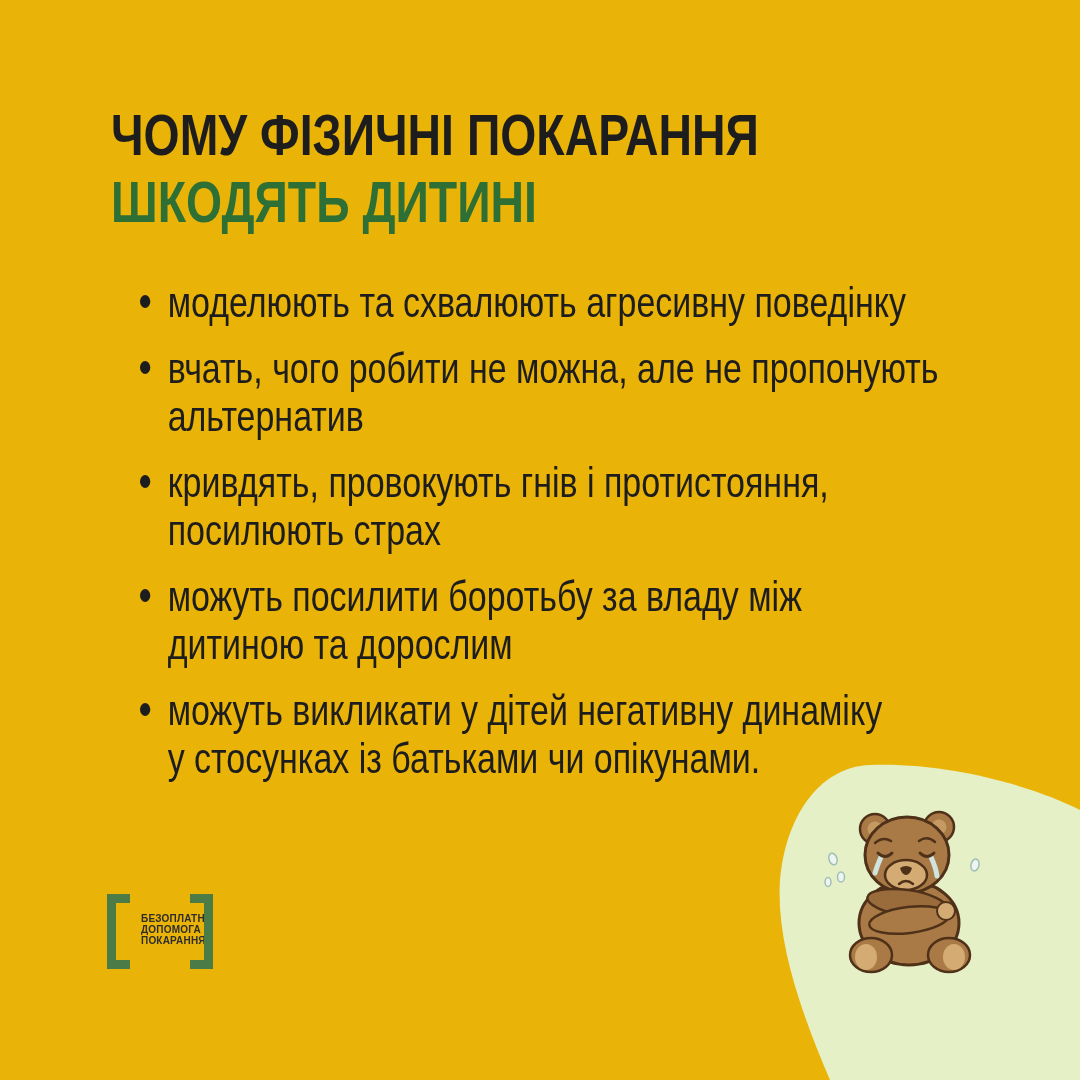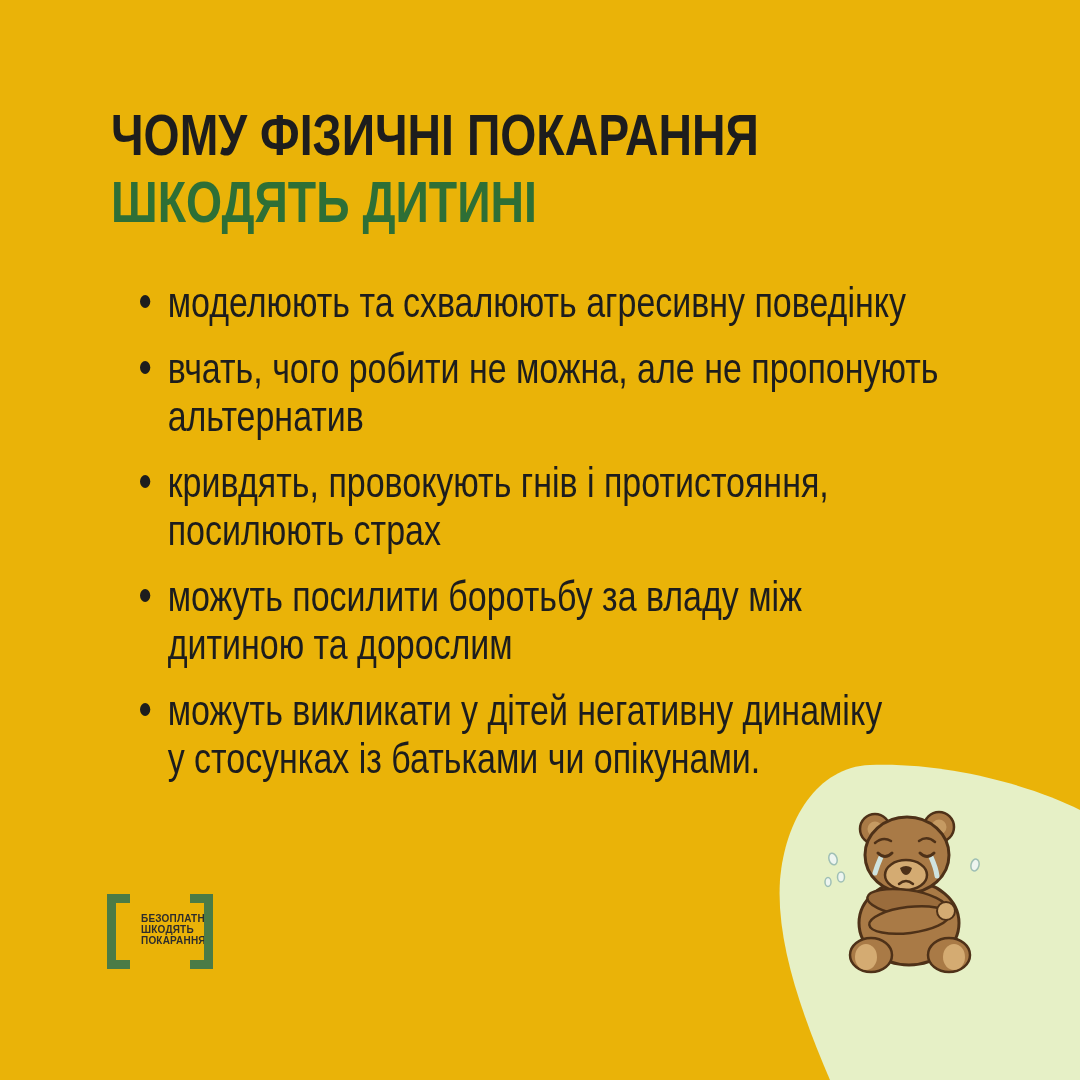--- a/index.html
+++ b/index.html
@@ -140,19 +140,19 @@
         <div class="ln">можуть викликати у дітей негативну  динаміку</div>
         <div class="ln">у стосунках із батьками чи опікунами.</div>
       </div>
     </li>
   </ul>
 
   <div class="logo">
     <span class="bracket left"></span>
     <div class="logo-text">
       <div>БЕЗОПЛАТНА</div>
-      <div>ШКОДЯТЬ</div>
+      <div>ДОПОМОГА</div>
       <div>ПОКАРАННЯ</div>
     </div>
     <span class="bracket right"></span>
   </div>
 
 </div>
 
 </body></html>

